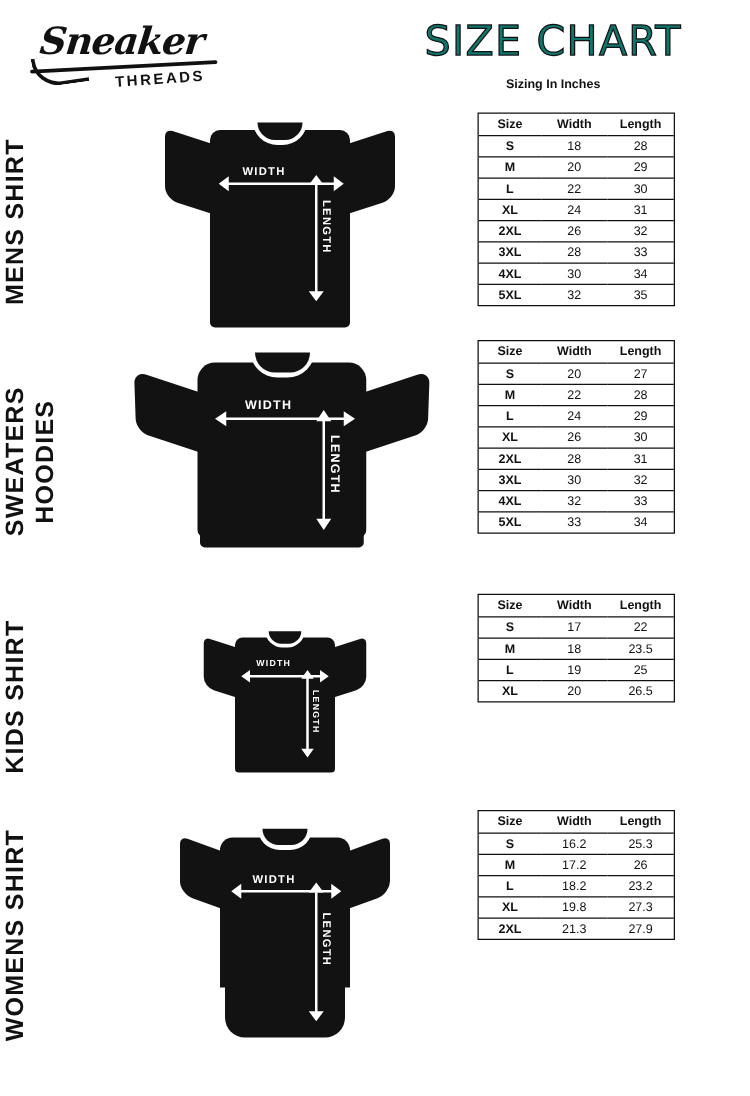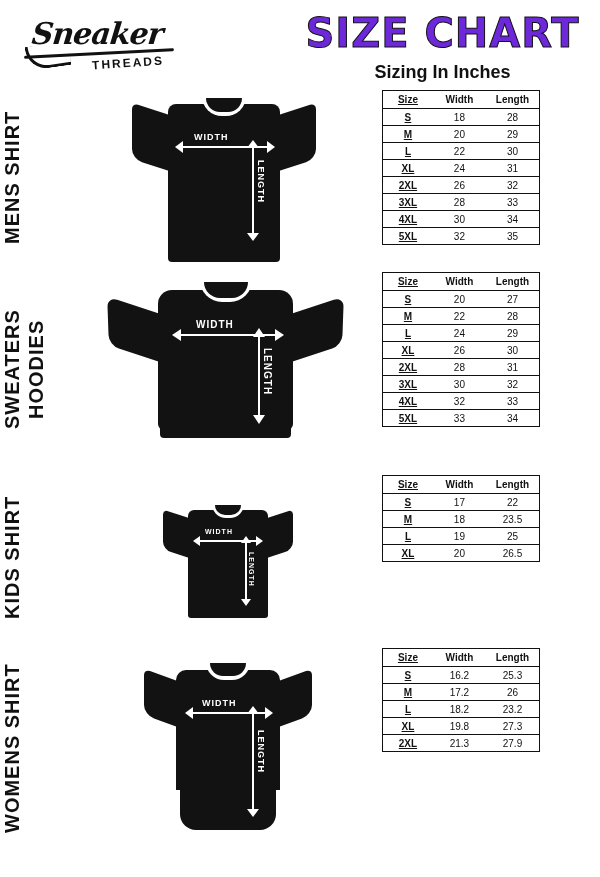--- a/index.html
+++ b/index.html
@@ -62,32 +62,32 @@
     transform: rotate(-4deg);
   }
 
   .title-block {
     position: absolute; left: 300px; top: 10px;
     width: 285px;
     text-align: center;
   }
   .title-main {
     font-family: "DejaVu Sans", sans-serif;
-    font-weight: bold;
-    font-size: 40px;
+    font-weight: normal;
+    font-size: 33px;
     line-height: 46px;
     letter-spacing: 1px;
-    color: #6d28d9;
+    color: #0f766e;
     -webkit-text-stroke: 1px #111;
   }
   .title-sub {
     margin-top: 6px;
     font-family: "Liberation Sans", sans-serif;
     font-weight: bold;
-    font-size: 18px;
+    font-size: 10px;
     color: #111;
   }
 
   
   .row {
     position: absolute;
     left: 0;
     width: 600px;
   }
   .row-label {
@@ -159,21 +159,21 @@
     border-bottom: 1px solid #111;
   }
   table.size-table td {
     font-size: 10px;
     color: #111;
     padding: 2.5px 2px;
     text-align: center;
     border-top: 1px solid #111;
   }
   table.size-table td.size-col { font-weight: bold; }
-  table.size-table th.c1, table.size-table td.c1 { width: 32%; text-decoration: underline; }
+  table.size-table th.c1, table.size-table td.c1 { width: 32%; }
   table.size-table th.c2, table.size-table td.c2 { width: 34%; }
   table.size-table th.c3, table.size-table td.c3 { width: 34%; }
 </style>
 </head>
 <body>
 
 <div class="page">
 
   <div class="header">
 

